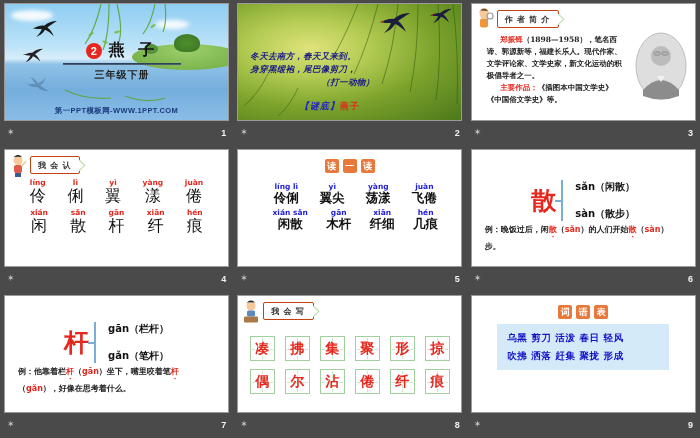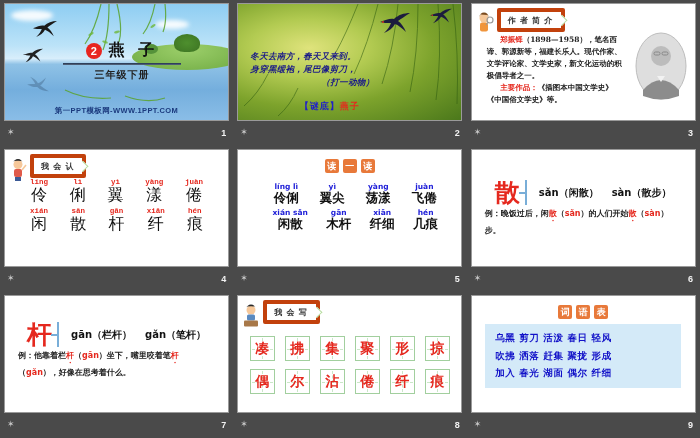--- a/index.html
+++ b/index.html
@@ -13,21 +13,21 @@
   .cellfoot { height:23px; display:flex; align-items:center;
     justify-content:space-between; padding:0 3px; }
   .anim-star { color:#c9c9c9; font-size:9px; line-height:1; cursor:pointer; }
   .slide-num { color:#f2f2f2; font-size:9px; font-weight:bold; }
 
   
   .cn { font-family:"DejaVu Serif","Liberation Serif",serif; }
   .py { font-family:"DejaVu Sans",sans-serif; }
   .red { color:#e5281e; }
   .slide-head { position:absolute; top:4px; left:4px; display:flex; align-items:flex-end; gap:2px; z-index:3; }
-  .pennant { position:relative; border:4px solid #c2410c; background:#fff; border-radius:2px;
+  .pennant { position:relative; border:1px solid #c2410c; background:#fff; border-radius:2px;
     padding:2.5px 8px 2.5px 7px; font-size:8px; font-weight:bold; color:#333; letter-spacing:1px; margin-bottom:4px; }
   .pennant::after { content:""; position:absolute; right:-4.5px; top:50%; width:6.5px; height:6.5px;
     transform:translateY(-50%) rotate(45deg); border-top:1px solid #b5dc9e; border-right:1px solid #b5dc9e; background:#fff; }
   .mascot { width:19px; height:24px; flex:0 0 auto; }
   .obox { width:14px; height:14px; background:#e8793a; color:#fff; border-radius:2px;
     display:flex; align-items:center; justify-content:center; font-size:9px; font-weight:bold; }
   .obox-row { display:flex; gap:4px; justify-content:center; padding-top:9px; }
 
   
   .s1 { background:linear-gradient(180deg,#8ecdf2 0%,#bce3f8 36%,#d8eefb 47%,#8fc2e6 52%,#74aedd 74%,#8abde7 100%); }
@@ -50,64 +50,64 @@
   .swallow { position:absolute; }
   .refl { opacity:.28; transform:scaleY(-1); }
 
   
   .s2 { background:radial-gradient(ellipse at 32% 38%,#dfe37c 0%,#b3cb52 28%,#7da32c 58%,#4b781b 100%); }
   .riddle { position:absolute; left:12px; top:46px; width:130px; color:#1a1a88;
     font-size:8.5px; font-weight:bold; font-style:italic; line-height:1.55; letter-spacing:.3px; }
   .riddle .r3 { text-align:right; padding-right:6px; }
   .answer { position:absolute; bottom:7px; left:0; right:40px; text-align:center;
     font-size:9px; font-weight:bold; letter-spacing:1px; }
-  .answer .lbl { color:#2020c8; }
+  .answer .lbl { color:#2020c8;font-style:italic; }
   .answer .ans { color:#e5281e; }
 
   
   .bio { position:absolute; left:9px; right:68px; top:30px; font-size:7.5px; font-weight:bold;
     color:#222; line-height:1.6;margin-left:6px; }
   .bio p { text-indent:1.8em; }
   .portrait { position:absolute; right:8px; top:28px; }
 
   
   .charrows { position:absolute; left:0; right:0; top:28px; }
   .charrow { display:flex; justify-content:space-around; padding:0 14px; margin-bottom:3px; }
   .pychar { text-align:center; }
   .pychar .p { display:block; font-size:7.5px; font-weight:bold; }
   .pychar .c { display:block; font-size:16px; color:#111; line-height:1.15; }
   .s5 .charrows { top:32px;margin-left:11px; }
   .s5 .pychar .p { color:#2121d8; }
   .s5 .pychar .c { font-size:12.5px; font-weight:bold; }
-  .s4 .pychar .p { color:#e5281e;font-family:Liberation Mono, monospace; }
+  .s4 .pychar .p { color:#e5281e; }
 
   
   .poly { display:flex; justify-content:center; align-items:center; }
   .s6 .poly { margin-top:30px; } .s7 .poly { margin-top:26px; }
   .bigchar { font-size:25px; font-weight:bold; line-height:1; }
   .brace { align-self:stretch; width:7px; margin:0 7px 0 5px; border-left:2px solid #79aed8; position:relative; }
   .brace::before { content:""; position:absolute; left:-8px; top:50%; width:6px; height:2px;
     margin-top:-1px; background:#79aed8; }
-  .readings { display:flex; flex-direction:row; gap:13px; font-size:10px; font-weight:bold; color:#111; }
+  .readings { display:flex; flex-direction:column; gap:13px; font-size:10px; font-weight:bold; color:#111; }
   .example { margin:1px 13px 0 13px; font-size:8px; font-weight:bold; color:#222; line-height:1.75; }
   .hl { color:#e5281e; -webkit-text-emphasis:filled dot #e5281e; -webkit-text-emphasis-position:under right;
     text-emphasis:filled dot #e5281e; text-emphasis-position:under right; }
   .pyr { color:#e5281e; }
 
   
   .tzg-rows { position:absolute; left:0; right:0; top:40px; }
   .tzg-row { display:flex; justify-content:center; gap:10px; margin-bottom:8px; }
   .tzg { width:25px; height:25px; border:1.5px solid #a2cf9e; position:relative;
     display:flex; align-items:center; justify-content:center; background:#fff; }
   .tzg::before { content:""; position:absolute; left:1px; right:1px; top:50%; border-top:1px dashed #cbe7c8; }
   .tzg::after { content:""; position:absolute; top:1px; bottom:1px; left:50%; border-left:1px dashed #cbe7c8; }
   .tzg .c { position:relative; z-index:1; font-size:14px; font-weight:bold; color:#e5281e; }
 
   
-  .wpanel { margin:5px auto 0; width:196px; background:#d4eaf8; padding:5px 10px 6px; }
+  .wpanel { margin:5px auto 0; width:172px; background:#d4eaf8; padding:5px 10px 6px; }
   .wline { font-size:9.5px; font-weight:bold; color:#1212c8; line-height:1.85; letter-spacing:.6px; white-space:pre; }
 </style>
 </head>
 <body>
 
 <div class="sorter">
 
   <div class="cell">
     <div class="slide s1">
       <div class="cloud" style="left:6px;top:6px;width:42px;height:11px;"></div>
@@ -445,21 +445,20 @@
   <div class="cell">
     <div class="slide s9">
       <div class="obox-row">
         <div class="obox cn">词</div>
         <div class="obox cn">语</div>
         <div class="obox cn">表</div>
       </div>
       <div class="wpanel">
         <div class="wline cn">乌黑 剪刀 活泼 春日 轻风</div>
         <div class="wline cn">吹拂 洒落 赶集 聚拢 形成</div>
-        <div class="wline cn">加入 春光 湖面 偶尔 纤细</div>
       </div>
     </div>
     <div class="cellfoot">
       <span class="anim-star">✶</span>
       <span class="slide-num">9</span>
     </div>
   </div>
 
 </div>
 

